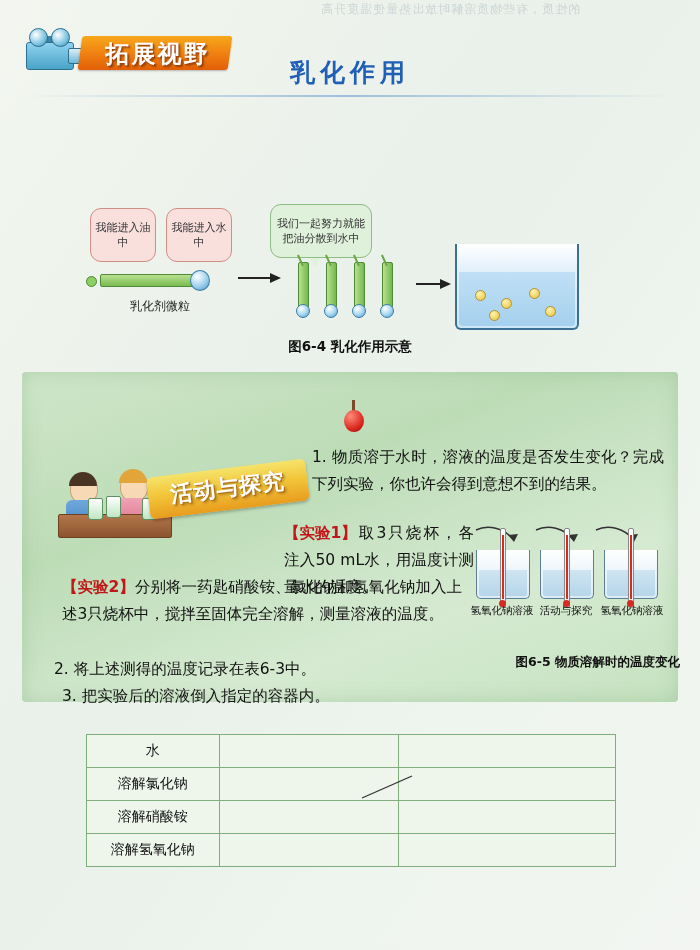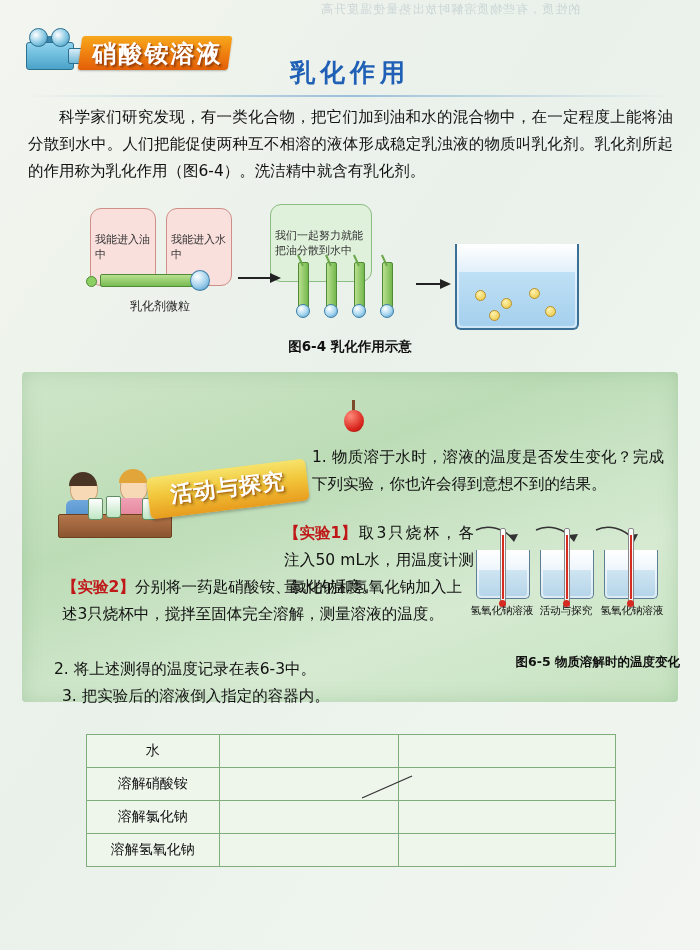--- a/index.html
+++ b/index.html
@@ -156,21 +156,22 @@
     height: 165px;
   }
   .bubble {
     position: absolute;
     background: #f9e0dd;
     border: 1.2px solid #d08f86;
     border-radius: 11px;
     color: #333;
     font-size: 11px;
     line-height: 15px;
-    padding: 23px 4px;
+    text-align: center;
+    padding: 11px 4px;
     font-family: "DejaVu Sans", sans-serif;
   }
   .bubble.b1 { left: 30px; top: 12px; width: 56px; }
   .bubble.b2 { left: 106px; top: 12px; width: 56px; }
   .bubble.b3 {
     left: 210px; top: 8px; width: 92px;
     background: #dff0db; border-color: #8bbd84;
   }
   .bubble-tail {
     position: absolute;
@@ -552,27 +553,26 @@
 
   <div class="banner">
     <div class="camera">
       <div class="cam-handle"></div>
       <div class="cam-body"></div>
       <div class="cam-lens"></div>
       <div class="cam-reel r1"></div>
       <div class="cam-reel r2"></div>
     </div>
     <div class="banner-bar"></div>
-    <div class="banner-text">硝酸铵溶液</div>
+    <div class="banner-text">拓展视野</div>
   </div>
 
   <div class="title">乳化作用</div>
   <div class="divider-line"></div>
 
-  <div class="para">科学家们研究发现，有一类化合物，把它们加到油和水的混合物中，在一定程度上能将油分散到水中。人们把能促使两种互不相溶的液体形成稳定乳浊液的物质叫乳化剂。乳化剂所起的作用称为乳化作用（图6-4）。洗洁精中就含有乳化剂。</div>
 
   <div class="fig64">
     <div class="bubble b1">我能进入油中</div>
     <div class="bubble-tail" style="left:54px; top:54px;"></div>
     <div class="bubble b2">我能进入水中</div>
     <div class="bubble-tail" style="left:130px; top:54px;"></div>
     <div class="bubble b3">我们一起努力就能把油分散到水中</div>
     <div class="bubble-tail" style="left:250px; top:62px; border-top-color:#dff0db;"></div>
 
     <div class="micelle-dot"></div>
@@ -697,26 +697,26 @@
   <div class="table-title">表6-3 物质溶解时的温度变化</div>
 
   <table class="data">
     <tbody>
     <tr>
       <td class="c0 rowlab">水</td>
       <td class="c1"></td>
       <td class="c2"></td>
     </tr>
     <tr>
-      <td class="c0 rowlab">溶解硝酸铵</td>
+      <td class="c0 rowlab">溶解氯化钠</td>
       <td class="c1"></td>
       <td class="c2"></td>
     </tr>
     <tr>
-      <td class="c0 rowlab">溶解氯化钠</td>
+      <td class="c0 rowlab">溶解硝酸铵</td>
       <td class="c1"></td>
       <td class="c2"></td>
     </tr>
     <tr>
       <td class="c0 rowlab">溶解氢氧化钠</td>
       <td class="c1"></td>
       <td class="c2"></td>
     </tr>
   </tbody>
     </table>

